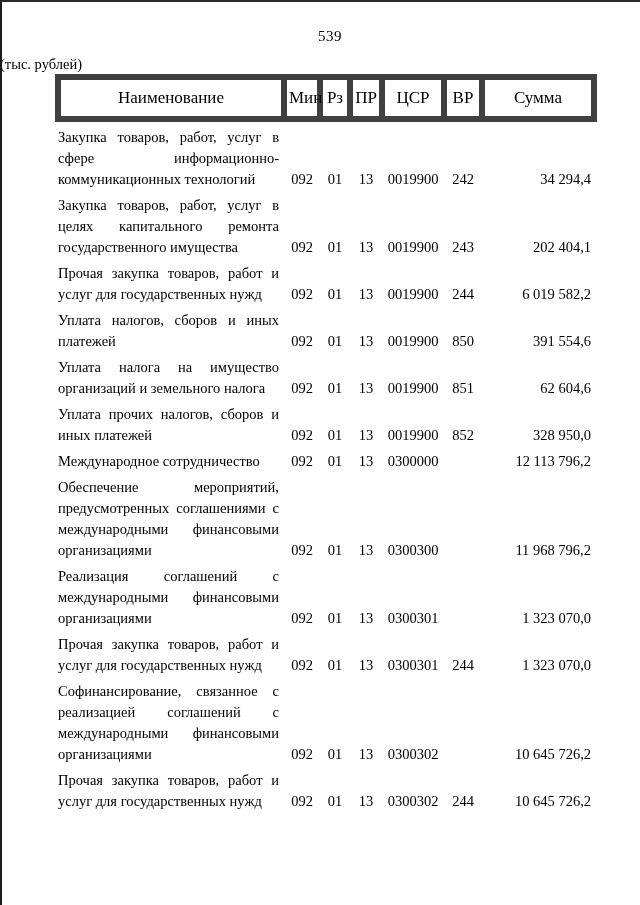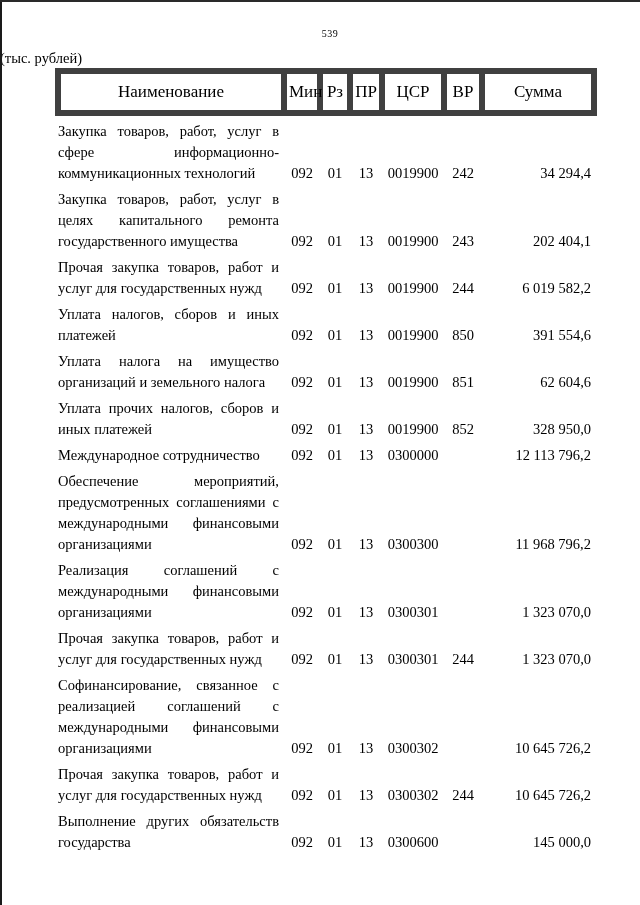--- a/index.html
+++ b/index.html
@@ -16,21 +16,21 @@
     width: 2px; height: 905px; background: #1a1a1a;
   }
   .scan-edge-top {
     position: absolute; left: 0; top: 0;
     width: 640px; height: 2px; background: #2a2a2a;
   }
 
   .page-number {
     text-align: center;
     padding-top: 28px;
-    font-size: 10px;
+    font-size: 15px;
     letter-spacing: 0.5px;
     margin-left: 20px;
   }
 
   .units-note {
     padding-right: 49px;
     font-size: 14.5px;
     margin-top: 11px;
   }
 
@@ -197,24 +197,15 @@
         </tr>
         <tr>
           <td class="cell-name">Прочая закупка товаров, работ и услуг для государственных нужд</td>
           <td class="cell-code">092</td>
           <td class="cell-code">01</td>
           <td class="cell-code">13</td>
           <td class="cell-code">0300302</td>
           <td class="cell-code">244</td>
           <td class="cell-sum">10 645 726,2</td>
         </tr>
-        <tr>
-          <td class="cell-name">Выполнение других обязательств государства</td>
-          <td class="cell-code">092</td>
-          <td class="cell-code">01</td>
-          <td class="cell-code">13</td>
-          <td class="cell-code">0300600</td>
-          <td class="cell-code"></td>
-          <td class="cell-sum">145 000,0</td>
-        </tr>
       </tbody>
   </table>
 </div>
 
 </body></html>

